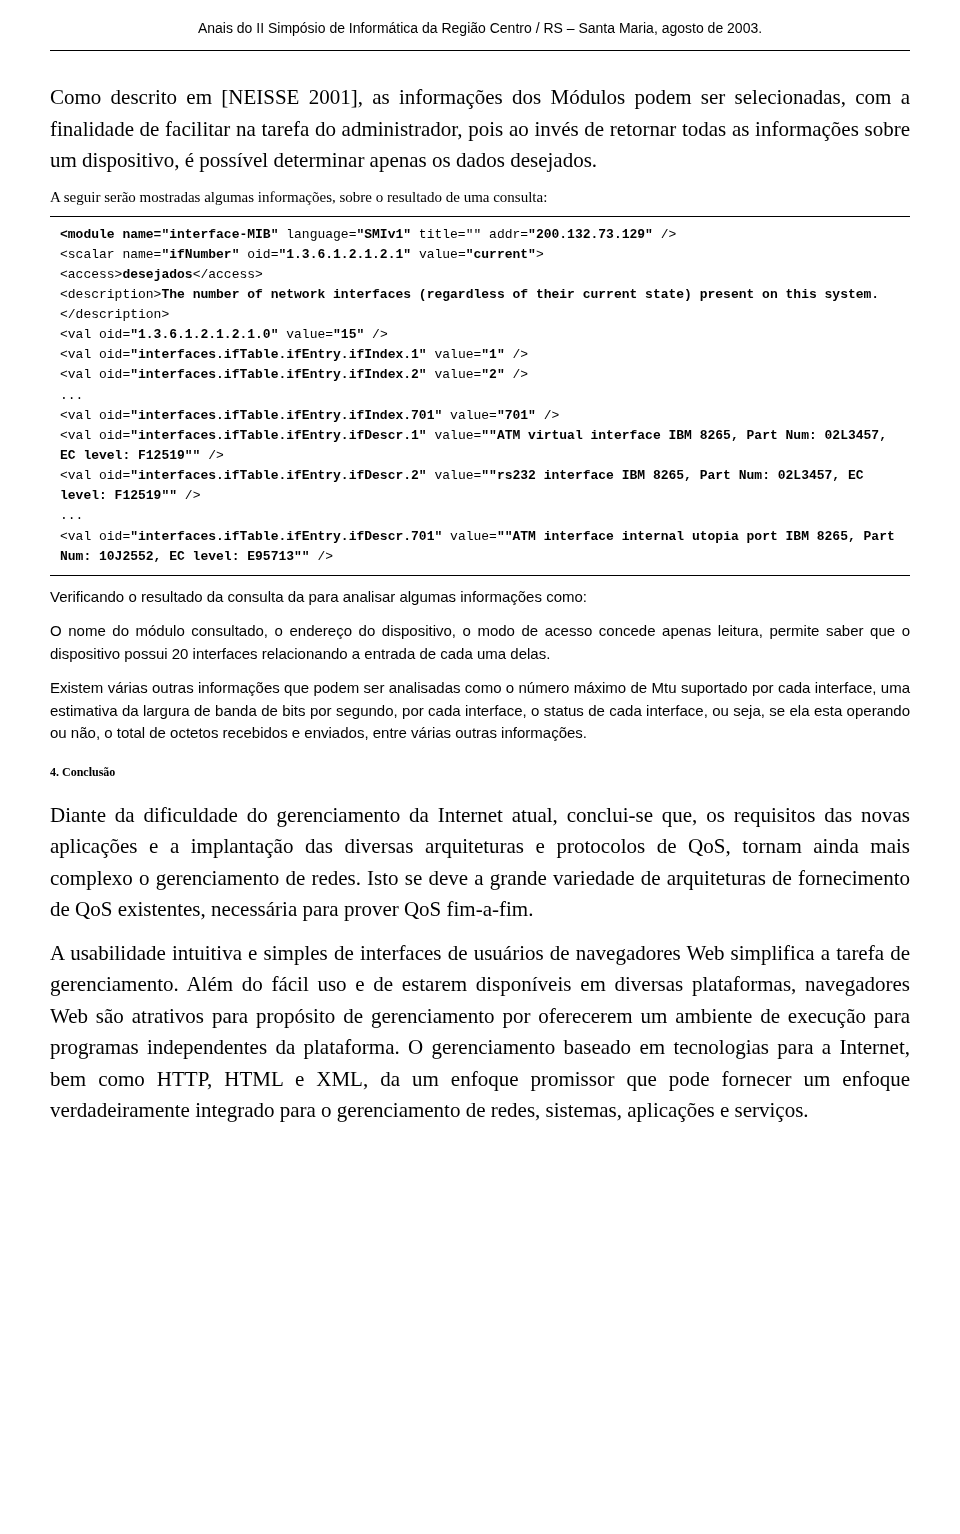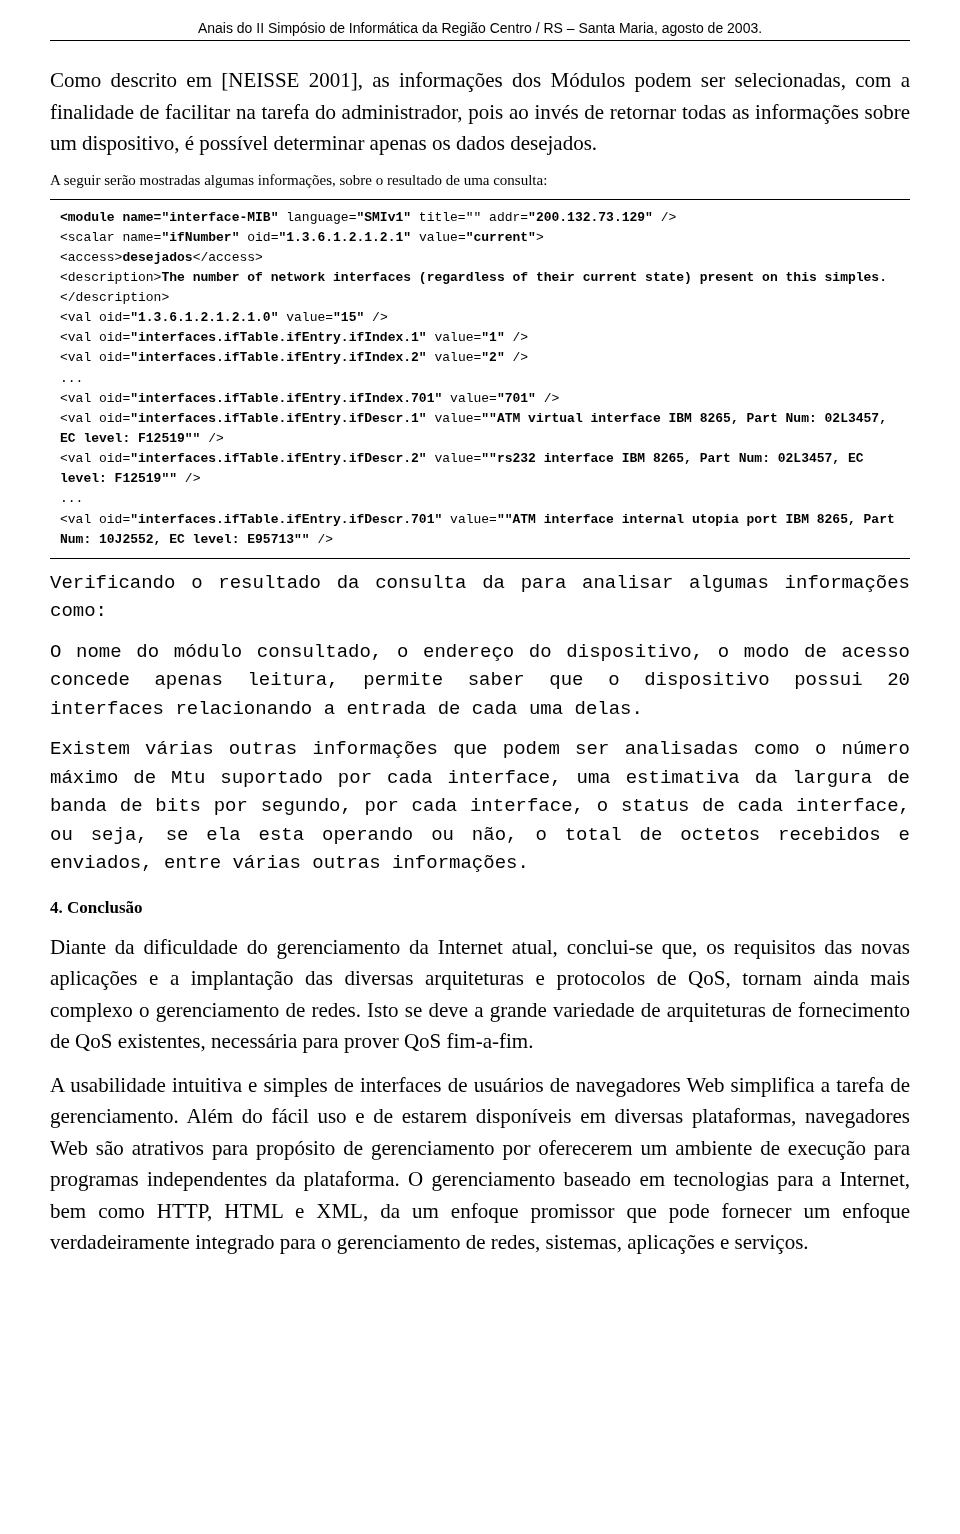--- a/index.html
+++ b/index.html
@@ -14,37 +14,37 @@
       font-size: 15px;
       color: #000;
       width: 960px;
       padding: 20px 50px 40px 50px;
     }
 
     .header {
       text-align: center;
       font-size: 14px;
       font-family: Arial, sans-serif;
-      margin-bottom: 24px;
+      margin-bottom: 31px;
       border-bottom: 1px solid #000;
-      padding-bottom: 4px;
+      padding-bottom: 14px;
     }
 
     .body-text {
       font-size: 21px;
       font-family: "Times New Roman", Times, serif;
       text-align: justify;
       line-height: 1.5;
       margin-bottom: 12px;
     }
 
     .section-heading {
-      font-size: 17px;
+      font-size: 12px;
       font-weight: bold;
-      margin-bottom: 14px;
+      margin-bottom: 20px;
       margin-top: 20px;
     }
 
     .consult-intro {
       font-size: 15px;
       font-family: "Times New Roman", Times, serif;
       margin-bottom: 4px;
     }
 
     .code-box {
@@ -61,42 +61,42 @@
 
     .code-box .normal {
       font-weight: normal;
     }
 
     .code-box .bold {
       font-weight: bold;
     }
 
     .result-text {
-      font-size: 19px;
-      font-family: Liberation Mono, monospace;
+      font-size: 15px;
+      font-family: Liberation Sans, sans-serif;
       text-align: justify;
       line-height: 1.5;
       margin-bottom: 12px;
     }
   </style>
 </head>
 <body>
 
 <div class="header">
   <span>Anais do II Simpósio de Informática da Região Centro / RS – Santa Maria, agosto de 2003.</span>
 </div>
 
 <p class="body-text">Como descrito em [NEISSE 2001], as informações dos Módulos podem ser selecionadas, com a finalidade de facilitar na tarefa do administrador, pois ao invés de retornar todas as informações sobre um dispositivo, é possível determinar apenas os dados desejados.</p>
 
 <p class="consult-intro">A seguir serão mostradas algumas informações, sobre o resultado de uma consulta:</p>
 
 <div class="code-box"><span><span class="bold">&lt;module name="interface-MIB"</span><span class="normal"> language=</span><span class="bold">"SMIv1"</span><span class="normal"> title="" addr=</span><span class="bold">"200.132.73.129"</span><span class="normal"> /&gt;</span></span>
 <span><span class="normal">&lt;scalar name=</span><span class="bold">"ifNumber"</span><span class="normal"> oid=</span><span class="bold">"1.3.6.1.2.1.2.1"</span><span class="normal"> value=</span><span class="bold">"current"</span><span class="normal">&gt;</span></span>
 <span><span class="normal">&lt;access&gt;</span><span class="bold">desejados</span><span class="normal">&lt;/access&gt;</span></span>
-<span><span class="normal">&lt;description&gt;</span><span class="bold">The number of network interfaces (regardless of their current state) present on this simples.</span><span class="normal">&lt;/description&gt;</span></span>
+<span><span class="normal">&lt;description&gt;</span><span class="bold">The number of network interfaces (regardless of their current state) present on this system.</span><span class="normal">&lt;/description&gt;</span></span>
 <span><span class="normal">&lt;val oid=</span><span class="bold">"1.3.6.1.2.1.2.1.0"</span><span class="normal"> value=</span><span class="bold">"15"</span><span class="normal"> /&gt;</span></span>
 <span><span class="normal">&lt;val oid=</span><span class="bold">"interfaces.ifTable.ifEntry.ifIndex.1"</span><span class="normal"> value=</span><span class="bold">"1"</span><span class="normal"> /&gt;</span></span>
 <span><span class="normal">&lt;val oid=</span><span class="bold">"interfaces.ifTable.ifEntry.ifIndex.2"</span><span class="normal"> value=</span><span class="bold">"2"</span><span class="normal"> /&gt;</span></span>
 <span>...</span>
 <span><span class="normal">&lt;val oid=</span><span class="bold">"interfaces.ifTable.ifEntry.ifIndex.701"</span><span class="normal"> value=</span><span class="bold">"701"</span><span class="normal"> /&gt;</span></span>
 <span><span class="normal">&lt;val oid=</span><span class="bold">"interfaces.ifTable.ifEntry.ifDescr.1"</span><span class="normal"> value=</span><span class="bold">""ATM virtual interface IBM 8265, Part Num: 02L3457, EC level: F12519""</span><span class="normal"> /&gt;</span></span>
 <span><span class="normal">&lt;val oid=</span><span class="bold">"interfaces.ifTable.ifEntry.ifDescr.2"</span><span class="normal"> value=</span><span class="bold">""rs232 interface IBM 8265, Part Num: 02L3457, EC level: F12519""</span><span class="normal"> /&gt;</span></span>
 <span>...</span>
 <span><span class="normal">&lt;val oid=</span><span class="bold">"interfaces.ifTable.ifEntry.ifDescr.701"</span><span class="normal"> value=</span><span class="bold">""ATM interface internal utopia port IBM 8265, Part Num: 10J2552, EC level: E95713""</span><span class="normal"> /&gt;</span></span></div>
 

